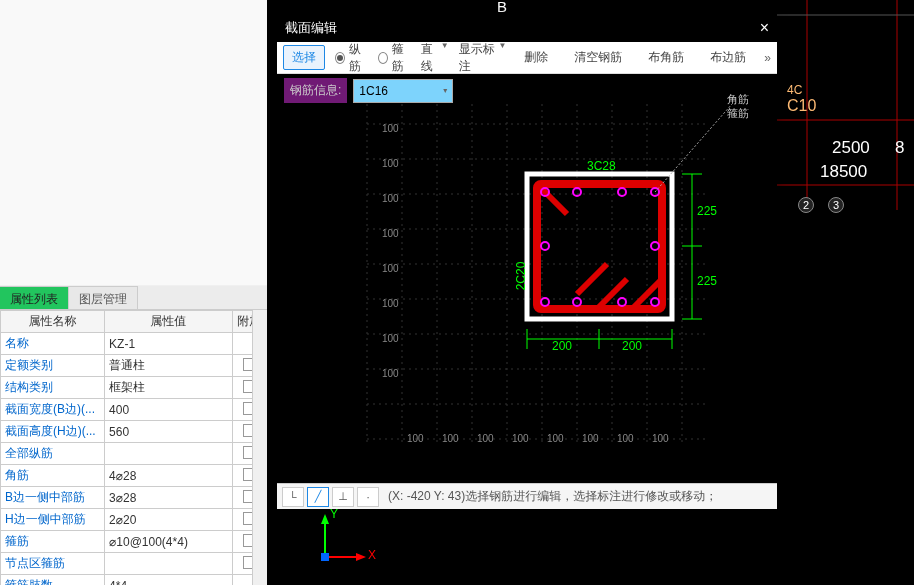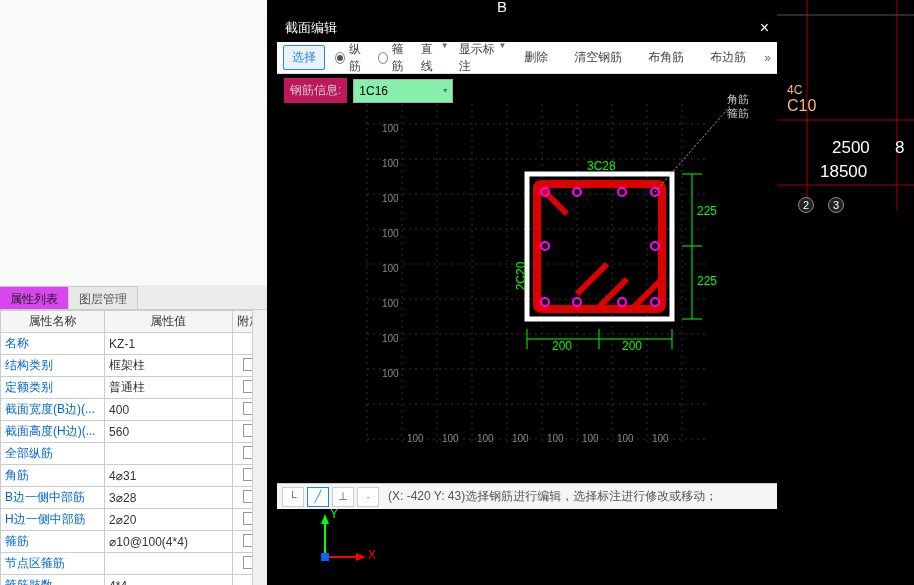--- a/index.html
+++ b/index.html
@@ -41,21 +41,21 @@
   }
   .tab {
     padding: 4px 10px;
     font-size: 12px;
     color: #555;
     border-right: 1px solid #ccc;
     border-top: 1px solid #ccc;
     background: #e8e8e8;
   }
   .tab.active {
-    background: #d946ef;
+    background: #22c55e;
     color: #222;
   }
   .prop-table {
     position: absolute;
     top: 310px;
     width: 267px;
     border-collapse: collapse;
     background: #fff;
     font-size: 12px;
   }
@@ -187,29 +187,29 @@
     position: absolute;
     top: 78px;
     left: 284px;
     display: flex;
     align-items: center;
     gap: 6px;
     z-index: 5;
   }
   .steel-label {
     color: #ccc;
-    background: #be185d;
+    background: #701a75;
     padding: 4px 6px;
     font-size: 12px;
   }
   .steel-input {
     width: 100px;
     height: 24px;
     border: 1px solid #aaa;
-    background: #86efac;
+    background: #7dd3fc;
     padding: 0 5px;
     font-size: 12px;
     display: flex;
     align-items: center;
     justify-content: space-between;
   }
 
   
   .draw-area {
     flex: 1;
@@ -294,47 +294,47 @@
       <th>属性名称</th>
       <th>属性值</th>
       <th>附加</th>
     </tr>
     <tr>
           <td class="key">名称</td>
           <td class="val">KZ-1</td>
           <td class="chk"></td>
         </tr>
     <tr>
+          <td class="key">定额类别</td>
+          <td class="val">普通柱</td>
+          <td class="chk"><span class="chkbox"></span></td>
+        </tr>
+    <tr>
           <td class="key">结构类别</td>
           <td class="val">框架柱</td>
           <td class="chk"><span class="chkbox"></span></td>
         </tr>
     <tr>
-          <td class="key">定额类别</td>
-          <td class="val">普通柱</td>
-          <td class="chk"><span class="chkbox"></span></td>
-        </tr>
-    <tr>
           <td class="key">截面宽度(B边)(...</td>
           <td class="val">400</td>
           <td class="chk"><span class="chkbox"></span></td>
         </tr>
     <tr>
           <td class="key">截面高度(H边)(...</td>
           <td class="val">560</td>
           <td class="chk"><span class="chkbox"></span></td>
         </tr>
     <tr>
           <td class="key">全部纵筋</td>
           <td class="val"></td>
           <td class="chk"><span class="chkbox"></span></td>
         </tr>
     <tr>
           <td class="key">角筋</td>
-          <td class="val">4⌀31</td>
+          <td class="val">4⌀28</td>
           <td class="chk"><span class="chkbox"></span></td>
         </tr>
     <tr>
           <td class="key">B边一侧中部筋</td>
           <td class="val">3⌀28</td>
           <td class="chk"><span class="chkbox"></span></td>
         </tr>
     <tr>
           <td class="key">H边一侧中部筋</td>
           <td class="val">2⌀20</td>

